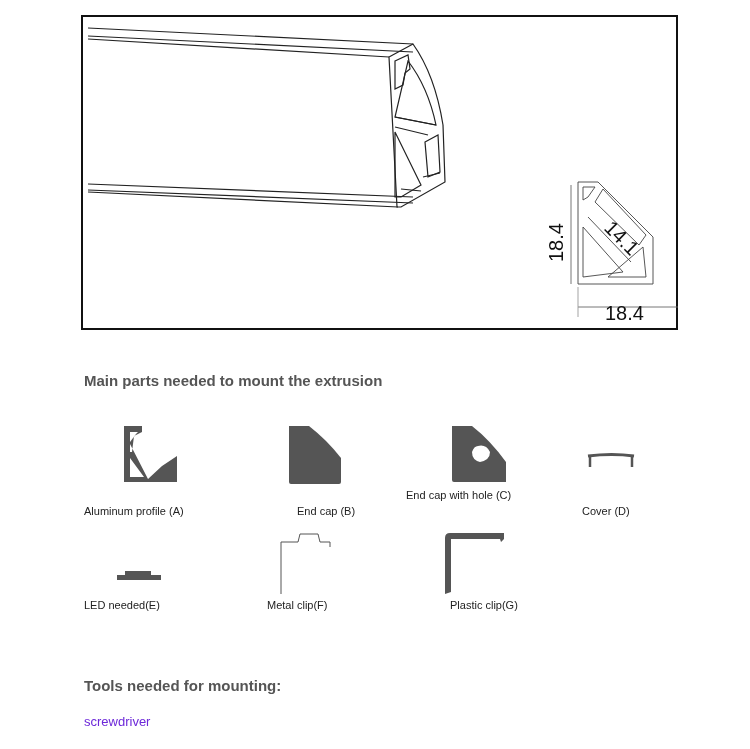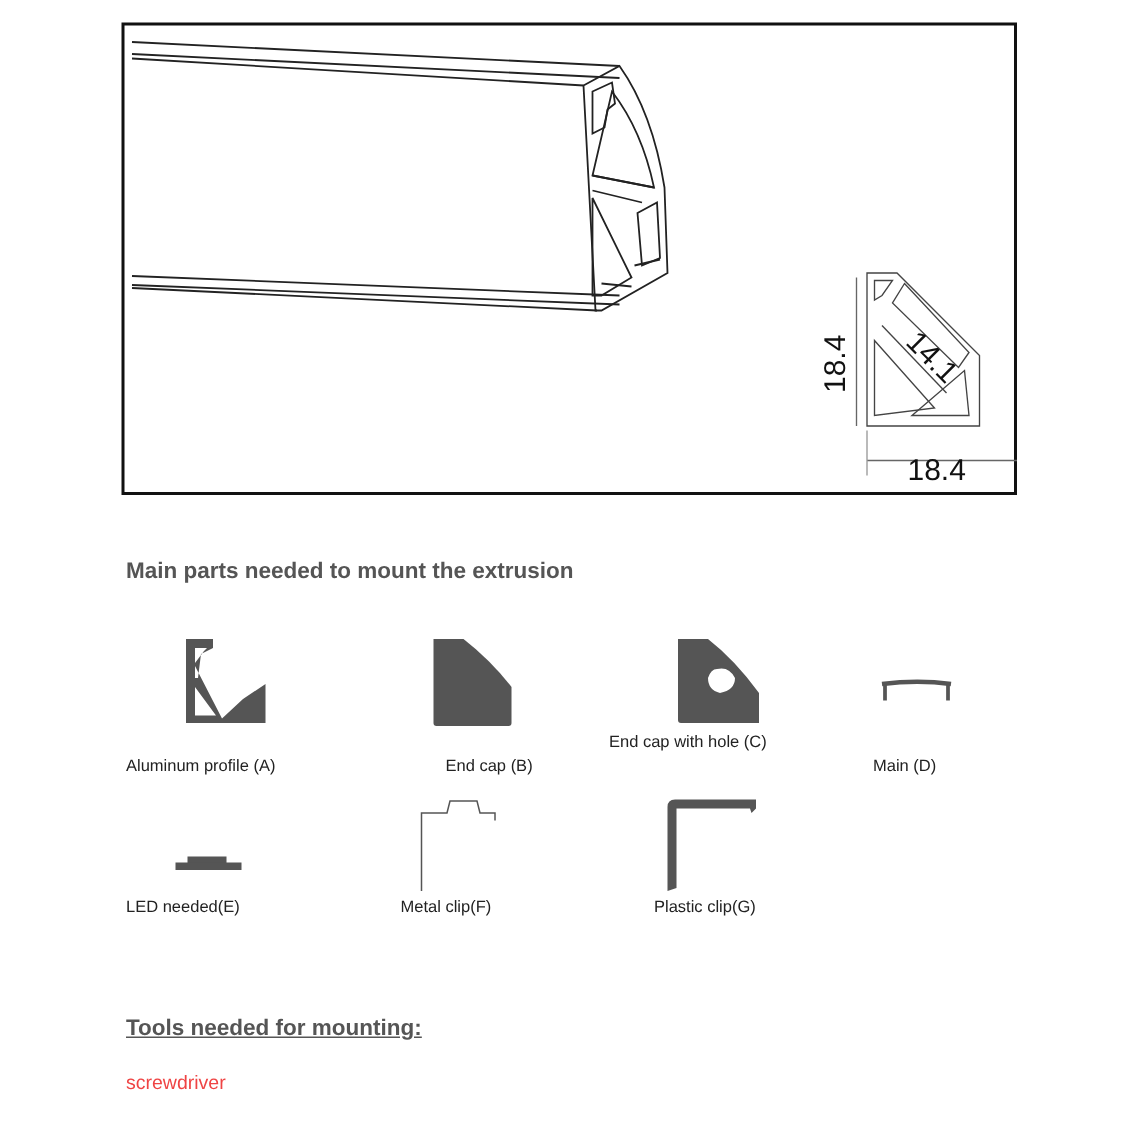--- a/index.html
+++ b/index.html
@@ -2,21 +2,21 @@
 <html><head>
 <meta charset="utf-8">
 <style>
   html, body { margin:0; padding:0; background:#ffffff; }
   body { width:750px; height:749px; position:relative; overflow:hidden; font-family:"Liberation Sans", sans-serif; color:#222; }
   .frame { position:absolute; left:81px; top:15px; width:597px; height:315px; border:2px solid #111; box-sizing:border-box; background:#fff; }
   .frame svg { position:absolute; left:0; top:0; }
   .heading { position:absolute; left:84px; font-size:15px; font-weight:bold; color:#555; }
   .part-label { position:absolute; font-size:11px; color:#222; white-space:nowrap; }
   .icon { position:absolute; }
-  .tool { position:absolute; left:84px; top:714px; font-size:13px; color:#ef4444; }
+  .tool { position:absolute; left:84px; top:714px; font-size:13px; color:#6d28d9; }
   .dim-text { font-family:"Liberation Sans", sans-serif; font-size:20px; fill:#111; }
 </style>
 </head>
 <body>
 
 <div class="frame">
   <svg width="597" height="315" viewBox="0 0 597 315">
     <g fill="none" stroke="#222" stroke-width="1.2">
 
       <line x1="5" y1="11" x2="330" y2="27"></line>
@@ -72,32 +72,32 @@
 <svg class="icon" style="left:450px; top:424px;" width="58" height="60" viewBox="0 0 58 60">
   <path d="M2 2 L22 2 Q 40 16 56 38 L56 58 L4 58 Q2 58 2 56 Z M28 22 Q 36 20 40 28 Q 40 36 30 38 Q 22 36 22 28 Q 24 22 28 22 Z" fill="#555" fill-rule="evenodd"></path>
 </svg>
 <div class="part-label" style="left:406px; top:489px;">End cap with hole (C)</div>
 
 <svg class="icon" style="left:586px; top:452px;" width="52" height="18" viewBox="0 0 52 18">
   <path d="M2 4 Q 26 1 48 4" stroke="#555" stroke-width="3" fill="none"></path>
   <line x1="4" y1="4" x2="4" y2="15" stroke="#555" stroke-width="2.5"></line>
   <line x1="46" y1="4" x2="46" y2="15" stroke="#555" stroke-width="2.5"></line>
 </svg>
-<div class="part-label" style="left:582px; top:505px;">Main (D)</div>
+<div class="part-label" style="left:582px; top:505px;">Cover (D)</div>
 
 <svg class="icon" style="left:116px; top:570px;" width="46" height="12" viewBox="0 0 46 12">
   <rect x="9" y="1" width="26" height="5" fill="#555"></rect>
   <rect x="1" y="5" width="44" height="5" fill="#555"></rect>
 </svg>
 <div class="part-label" style="left:84px; top:599px;">LED  needed(E)</div>
 
 <svg class="icon" style="left:278px; top:530px;" width="56" height="66" viewBox="0 0 56 66">
   <path d="M3 64 L3 12 L20 12 L22 4 L40 4 L42 12 L52 12 L52 17" stroke="#555" stroke-width="1" fill="none"></path>
 </svg>
 <div class="part-label" style="left:267px; top:599px;">Metal clip(F)</div>
 
 <svg class="icon" style="left:442px; top:530px;" width="64" height="66" viewBox="0 0 64 66">
   <path d="M3 64 L3 8 Q3 3 8 3 L62 3 L62 9 L59 12 L58 9 L9 9 L9 62 Z" fill="#555"></path>
 </svg>
-<div class="part-label" style="left:436px; top:599px;">Plastic clip(G)</div>
+<div class="part-label" style="left:450px; top:599px;">Plastic clip(G)</div>
 
-<div class="heading" style="top:677px;text-decoration:underline;">Tools needed for mounting:</div>
+<div class="heading" style="top:677px;">Tools needed for mounting:</div>
 <div class="tool">screwdriver</div>
 
 </body></html>

